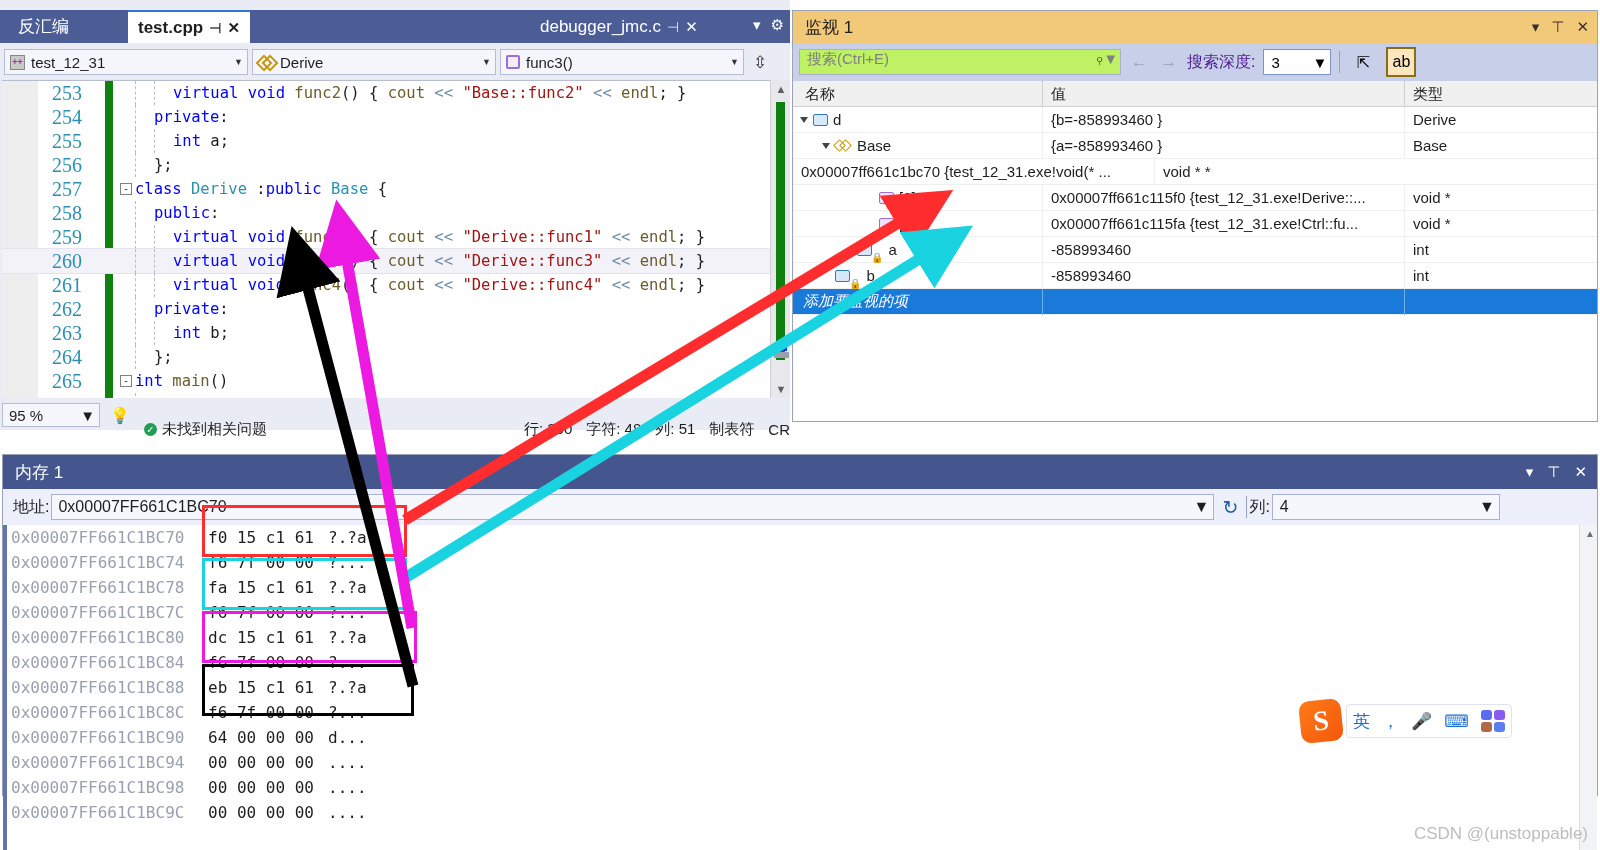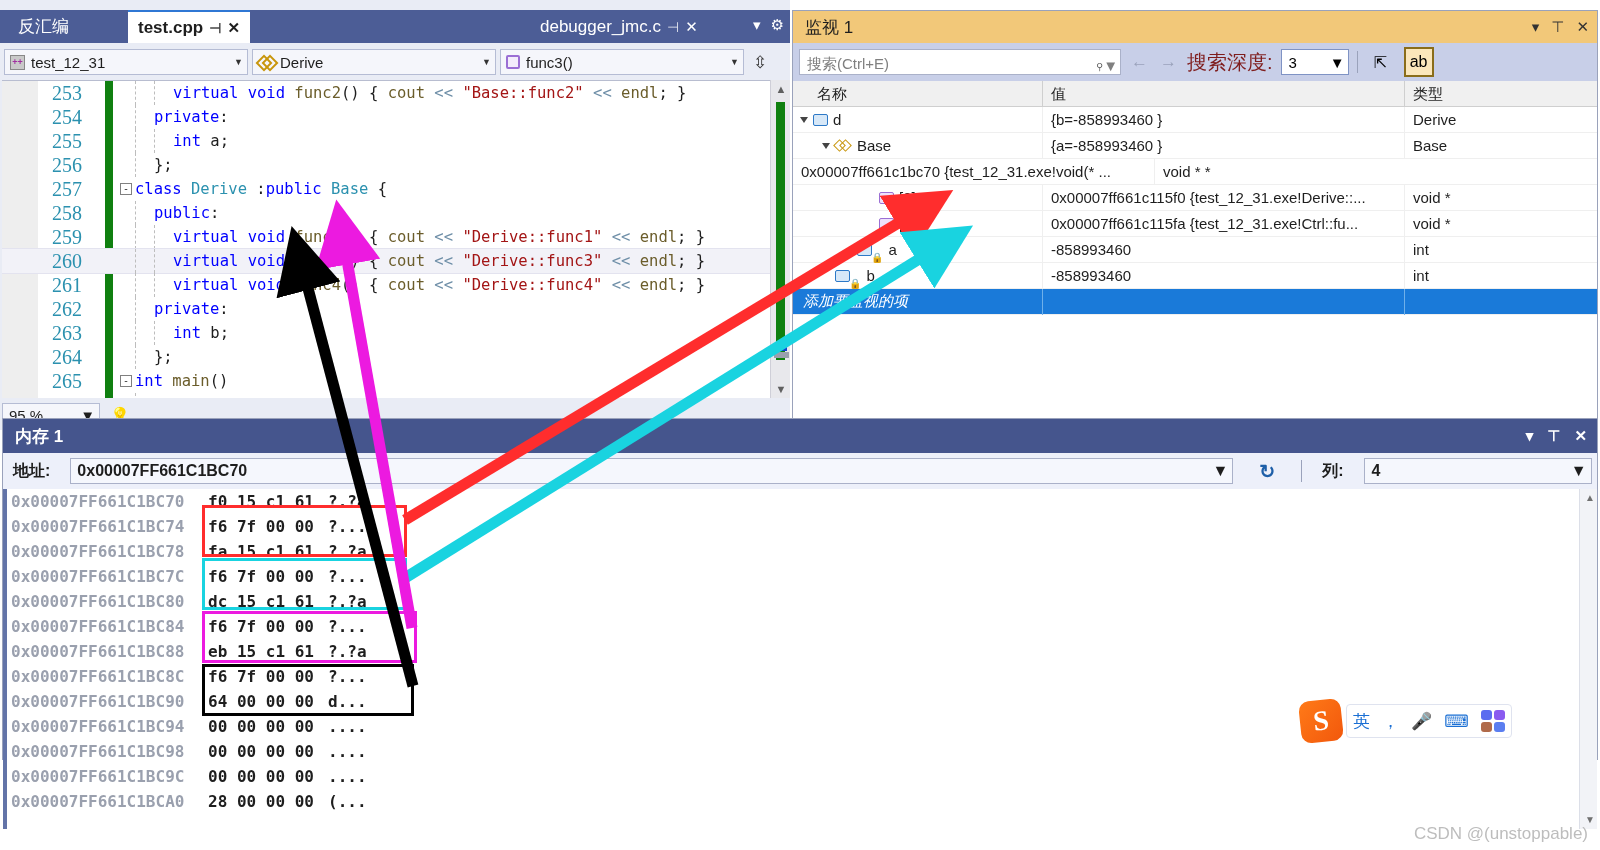--- a/index.html
+++ b/index.html
@@ -181,47 +181,47 @@
   }
   #watch-title-btns {
     position: absolute; right: 8px; top: 0; height: 32px;
     display: flex; align-items: center; gap: 12px; font-size: 15px; color: #333;
   }
   #watch-toolbar {
     height: 38px; background: #c8cfe8;
     display: flex; align-items: center; padding: 0 6px; gap: 8px;
   }
   #watch-search {
-    width: 322px; height: 26px; background: #ffffff; border: 1px solid #aab1c9;
-    display: flex; align-items: flex-end; padding: 0 2px 0 7px;
+    width: 322px; height: 26px; background: #bef264; border: 1px solid #aab1c9;
+    display: flex; align-items: flex-start; padding: 0 2px 0 7px;
     font-size: 15px; color: #808080;
   }
   #watch-search .sp { flex: 1; }
   .mag { color: #3b3b3b; font-size: 15px; transform: rotate(-45deg); display:inline-block; }
   .tb-arrow { color: #9aa2bb; font-size: 17px; padding: 0 2px; }
-  #depth-label { font-size: 20px; color: #7f1d1d; }
+  #depth-label { font-size: 16px; color: #4c1d95; }
   #depth-combo {
     width: 68px; height: 26px; background: #ffffff; border: 1px solid #7f93c4;
     display: flex; align-items: center; padding: 0 3px 0 7px; font-size: 15px;
   }
   #depth-combo .cb-label { flex: 1; }
   .tb-sep { width: 1px; height: 22px; background: #9aa2bb; }
   .tb-btn {
     width: 30px; height: 30px; display: flex; align-items: center;
     justify-content: center; font-size: 16px;
   }
   .tb-btn.active { border: 2px solid #8a6d1a; background: #fbe7bb; }
 
   #watch-table { background: #ffffff; height: 340px; position: relative; }
   .wt-head {
     display: flex; height: 26px; background: #f0f0f0;
     border-bottom: 1px solid #cfcfcf; align-items: center;
     font-size: 15px; color: #1e1e1e;
   }
-  .wt-head .c1 { width: 250px; padding-left: 24px; border-right: 1px solid #cfcfcf; height: 26px; line-height: 26px;}
+  .wt-head .c1 { width: 250px; padding-left: 12px; border-right: 1px solid #cfcfcf; height: 26px; line-height: 26px;}
   .wt-head .c2 { width: 362px; padding-left: 8px;  border-right: 1px solid #cfcfcf; height: 26px; line-height: 26px;}
   .wt-head .c3 { flex: 1;     padding-left: 8px; height: 26px; line-height: 26px;}
   .wt-row {
     display: flex; height: 26px; align-items: center;
     border-bottom: 1px solid #efefef; font-size: 15px; color: #1e1e1e;
   }
   .wt-row .c1 {
     width: 250px; display: flex; align-items: center; gap: 5px;
     border-right: 1px solid #efefef; height: 26px; overflow: hidden;
   }
@@ -257,35 +257,35 @@
     font-size: 10px; color: #333; margin-left: -6px; align-self: flex-end;
   }
   .wt-row.placeholder {
     background: #1a7ad9; color: #ffffff; font-style: italic;
   }
   .wt-row.placeholder .c1 { padding-left: 10px; border-right-color: #6fb0ea; }
   .wt-row.placeholder .c2 { border-right-color: #6fb0ea; }
 
   
   #memory-panel {
-    position: absolute; left: 2px; top: 418px; width: 1596px; height: 342px;
-    border: 1px solid #9aa2bb; background: #ffffff; font-weight: bold;
+    position: absolute; left: 2px; top: 454px; width: 1596px; height: 342px;
+    border: 1px solid #9aa2bb; background: #ffffff;
   }
   #mem-title {
     position: relative; height: 34px; background: #45558d;
     display: flex; align-items: center; padding-left: 12px;
     color: #ffffff; font-size: 17px;
   }
   #mem-title-btns {
     position: absolute; right: 10px; top: 0; height: 34px;
     display: flex; align-items: center; gap: 14px; font-size: 15px;
   }
   #mem-toolbar {
     height: 36px; background: #edf0fa; display: flex; align-items: center;
-    padding: 0 4px; gap: 20px; font-size: 16px; color: #1e1e1e;
+    padding: 0 4px; gap: 2px; font-size: 16px; color: #1e1e1e;
   }
   #addr-label { padding-left: 6px; }
   #addr-combo {
     width: 1163px; height: 26px; background: #f5f7fd; border: 1px solid #aab1c9;
     display: flex; align-items: center; padding: 0 4px 0 6px; font-size: 16px;
   }
   #addr-combo .cb-label { flex: 1; }
   #refresh-btn { font-size: 19px; color: #1e5fa8; padding: 0 6px; }
   #cols-combo {
     width: 228px; height: 26px; background: #f5f7fd; border: 1px solid #aab1c9;
@@ -591,21 +591,20 @@
           <div class="mem-row"><span class="mem-addr">0x00007FF661C1BC78</span><span class="mem-hex">fa 15 c1 61</span><span class="mem-asc">?.?a</span></div>
           <div class="mem-row"><span class="mem-addr">0x00007FF661C1BC7C</span><span class="mem-hex">f6 7f 00 00</span><span class="mem-asc">?...</span></div>
           <div class="mem-row"><span class="mem-addr">0x00007FF661C1BC80</span><span class="mem-hex">dc 15 c1 61</span><span class="mem-asc">?.?a</span></div>
           <div class="mem-row"><span class="mem-addr">0x00007FF661C1BC84</span><span class="mem-hex">f6 7f 00 00</span><span class="mem-asc">?...</span></div>
           <div class="mem-row"><span class="mem-addr">0x00007FF661C1BC88</span><span class="mem-hex">eb 15 c1 61</span><span class="mem-asc">?.?a</span></div>
           <div class="mem-row"><span class="mem-addr">0x00007FF661C1BC8C</span><span class="mem-hex">f6 7f 00 00</span><span class="mem-asc">?...</span></div>
           <div class="mem-row"><span class="mem-addr">0x00007FF661C1BC90</span><span class="mem-hex">64 00 00 00</span><span class="mem-asc">d...</span></div>
           <div class="mem-row"><span class="mem-addr">0x00007FF661C1BC94</span><span class="mem-hex">00 00 00 00</span><span class="mem-asc">....</span></div>
           <div class="mem-row"><span class="mem-addr">0x00007FF661C1BC98</span><span class="mem-hex">00 00 00 00</span><span class="mem-asc">....</span></div>
           <div class="mem-row"><span class="mem-addr">0x00007FF661C1BC9C</span><span class="mem-hex">00 00 00 00</span><span class="mem-asc">....</span></div>
-          <div class="mem-row"><span class="mem-addr">0x00007FF661C1BCA0</span><span class="mem-hex">28 00 00 00</span><span class="mem-asc">(...</span></div>
         </div>
       <div id="mem-scroll">
         <div class="sb-arrow" style="top:0">▲</div>
         <div class="sb-arrow" style="bottom:0">▼</div>
       </div>
     </div>
   </div>
 
   <div class="hl-box" id="hl-red"></div>
   <div class="hl-box" id="hl-cyan"></div>

